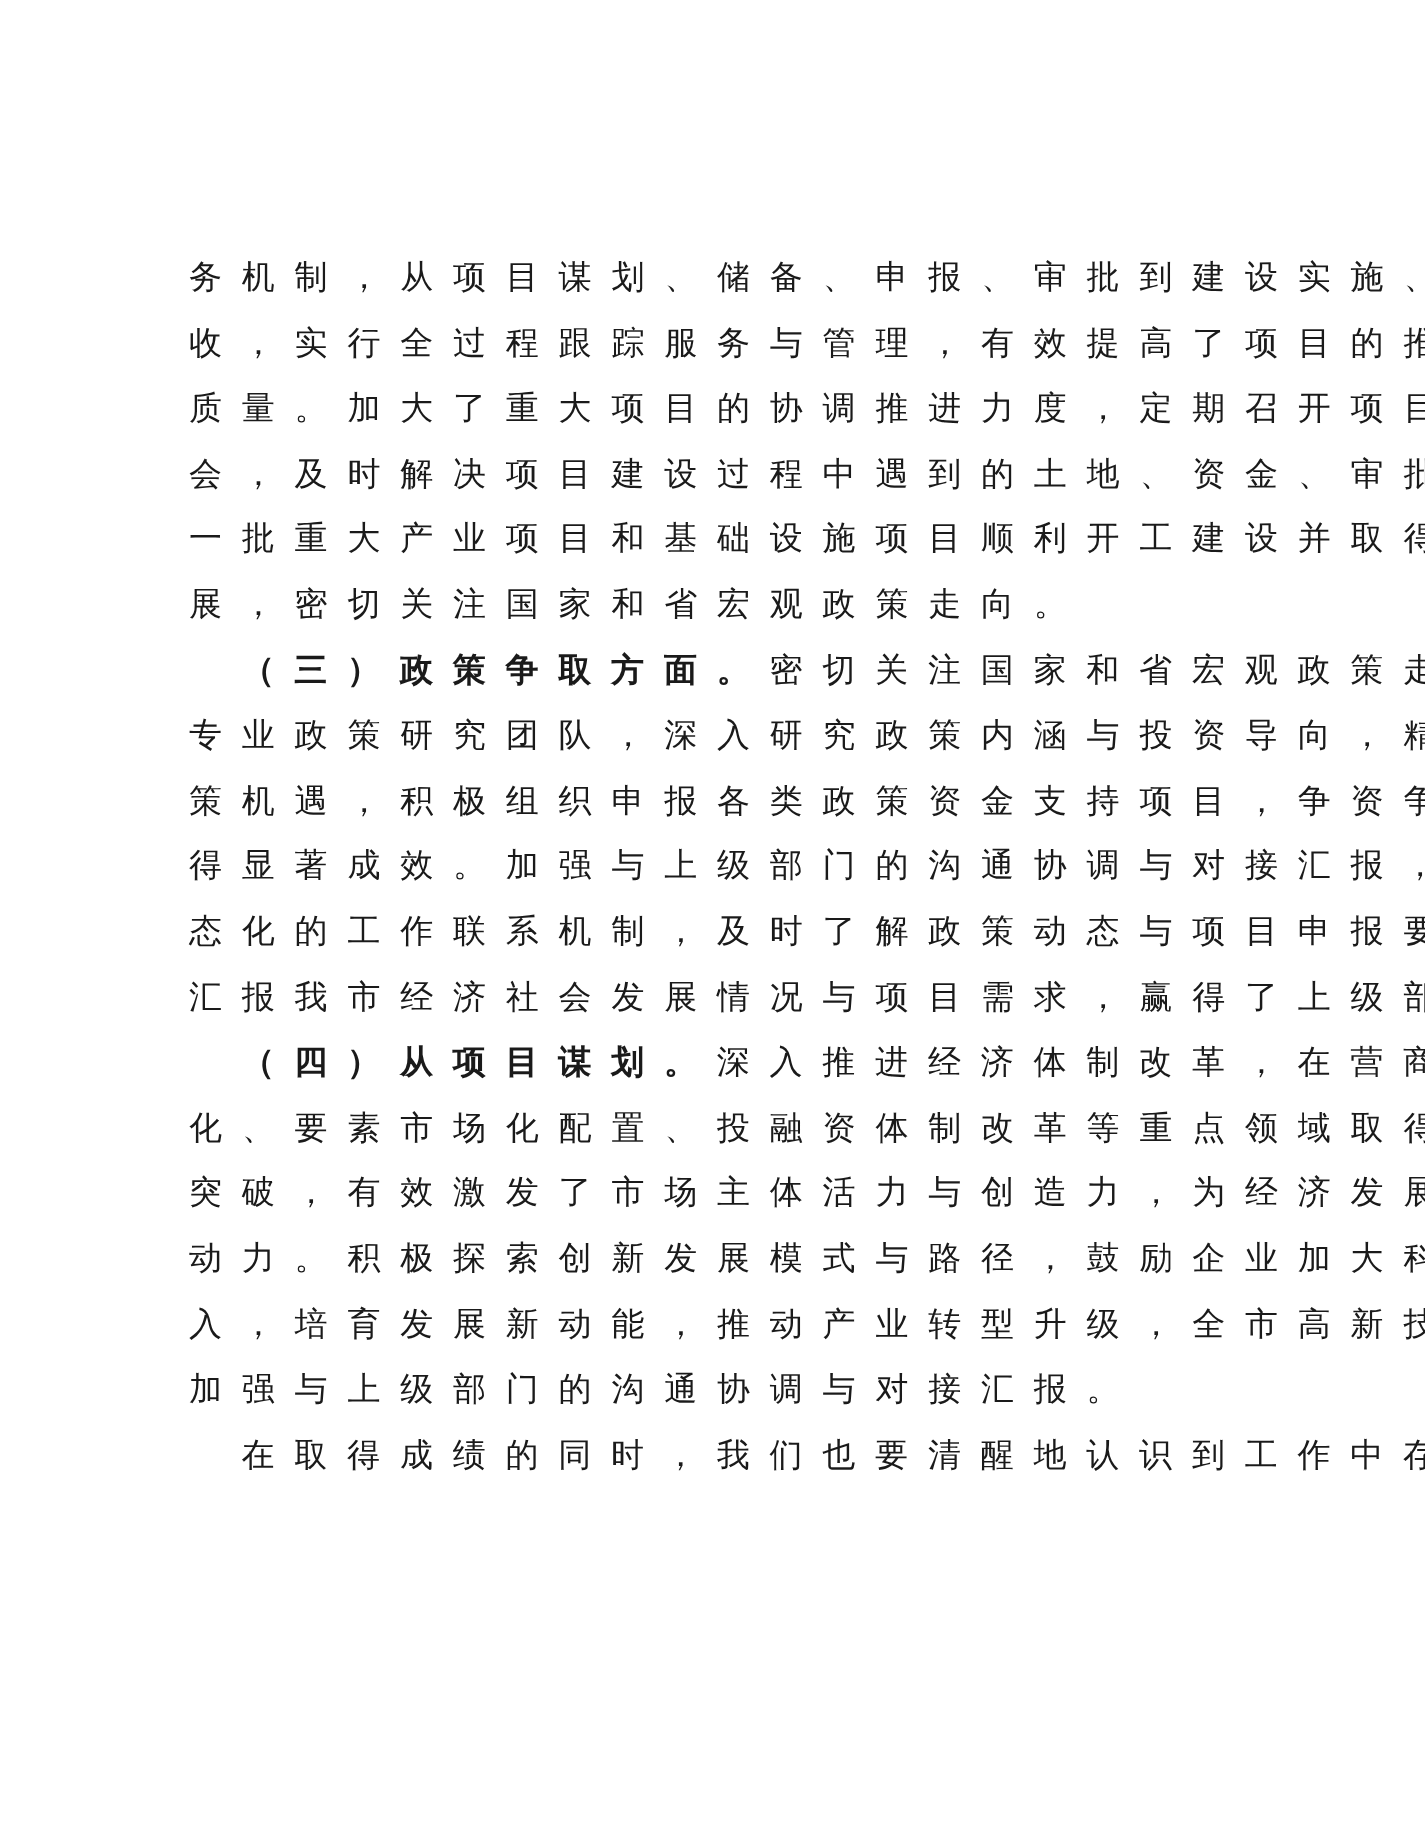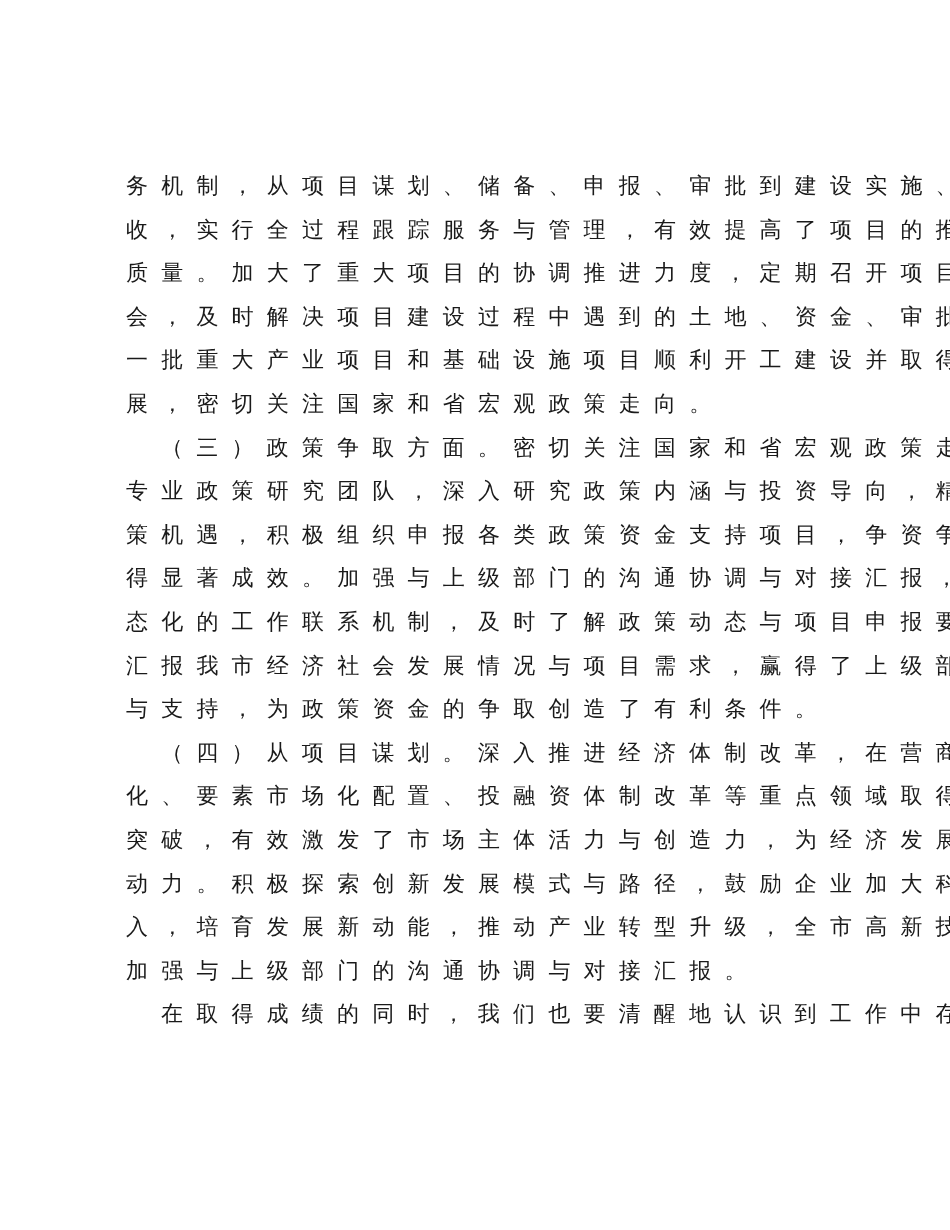--- a/index.html
+++ b/index.html
@@ -13,21 +13,21 @@
     font-size: 22px;
     color: #1a1a1a;
   }
   .line {
     height: 43.6px;
     line-height: 43.6px;
     white-space: nowrap;
     letter-spacing: 13.2px;
   }
   .indent { padding-left: 35px; }
-  .bold { font-weight: normal; }
+  .bold { font-weight: bold; }
 </style>
 </head>
 <body>
 
 <div class="page">
 
   <div>
     <div class="line">务机制，从项目谋划、储备、申报、审批到建设实施、竣工验</div>
     <div class="line">收，实行全过程跟踪服务与管理，有效提高了项目的推进效率与</div>
     <div class="line">质量。加大了重大项目的协调推进力度，定期召开项目协调推进</div>
@@ -36,21 +36,20 @@
     <div class="line">展，密切关注国家和省宏观政策走向。</div>
   </div>
 
   <div>
     <div class="line indent"><span class="bold">（三）政策争取方面。</span><span>密切关注国家和省宏观政策走向，组建</span></div>
     <div class="line">专业政策研究团队，深入研究政策内涵与投资导向，精准把握政</div>
     <div class="line">策机遇，积极组织申报各类政策资金支持项目，争资争项工作取</div>
     <div class="line">得显著成效。加强与上级部门的沟通协调与对接汇报，建立了常</div>
     <div class="line">态化的工作联系机制，及时了解政策动态与项目申报要求，主动</div>
     <div class="line">汇报我市经济社会发展情况与项目需求，赢得了上级部门的认可</div>
-    <div class="line">与支持，为政策资金的争取创造了有利条件。</div>
   </div>
 
   <div>
     <div class="line indent"><span class="bold">（四）从项目谋划。</span><span>深入推进经济体制改革，在营商环境优</span></div>
     <div class="line">化、要素市场化配置、投融资体制改革等重点领域取得了一系列</div>
     <div class="line">突破，有效激发了市场主体活力与创造力，为经济发展注入了新</div>
     <div class="line">动力。积极探索创新发展模式与路径，鼓励企业加大科技创新投</div>
     <div class="line">入，培育发展新动能，推动产业转型升级，全市高新技术产业和</div>
     <div class="line">加强与上级部门的沟通协调与对接汇报。</div>
   </div>

